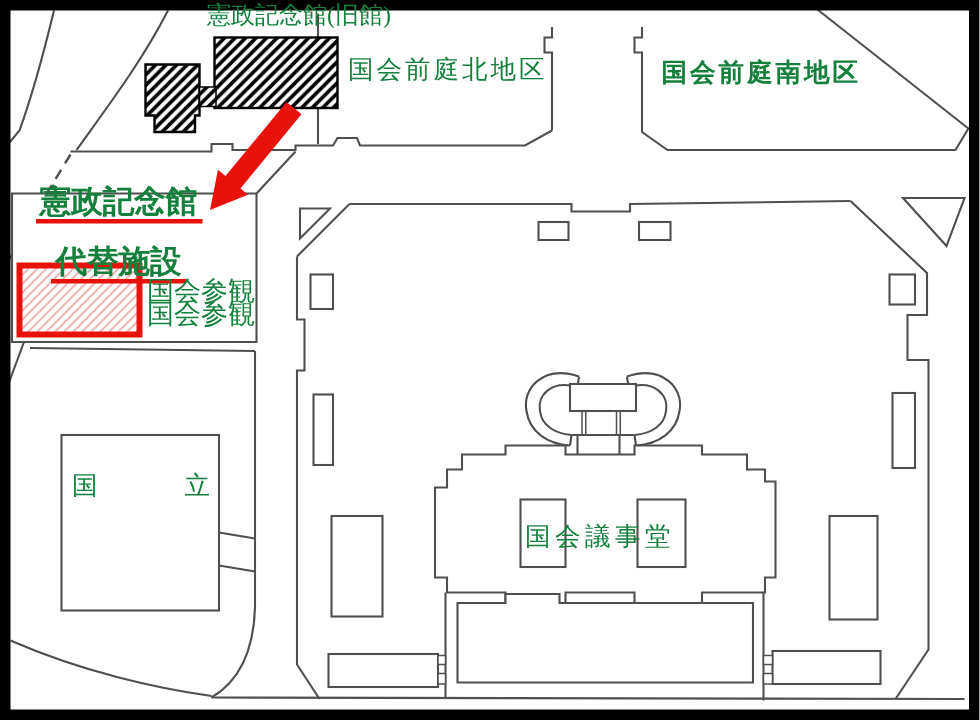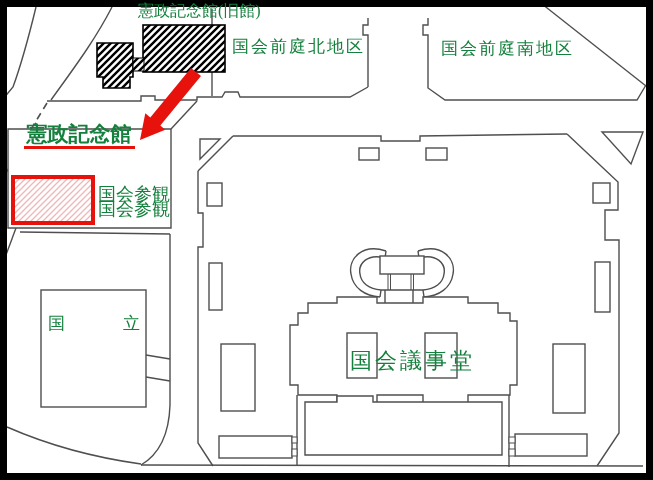--- a/index.html
+++ b/index.html
@@ -5,30 +5,30 @@
   html,body { margin:0; padding:0; background:#888; }
   .stage {
     position:relative; width:653px; height:480px; overflow:hidden;
     background: var(--background,#fff);
     font-family: "Liberation Serif", "DejaVu Serif", serif;
   }
   .stage svg { position:absolute; left:0; top:0; }
   .lbl { position:absolute; color:#15803d; white-space:nowrap; line-height:1.15; }
   .lbl-oldhall  { left:138px; top:2px;   font-size:16px; }
   .lbl-north    { left:232px; top:37px;  font-size:17px; letter-spacing:2px; }
-  .lbl-south    { left:441px; top:39px;  font-size:17px; letter-spacing:2px; }
+  .lbl-south    { left:441px; top:39px;  font-size:17px; letter-spacing:2px;font-weight:bold; }
   .lbl-repl     { left:12px;  top:123px; width:134px; text-align:center;
                   font-size:21px; font-weight:bold; line-height:23px; }
   .rl-line { display:inline-block; padding:0 3px;
              border-bottom:3px solid var(--accent_red,#e8120d); margin-bottom:14px; }
   .lbl-bus      { left:93px;  top:187px; width:82px; text-align:center;
                   font-size:18px; line-height:15px; }
   .lbl-library  { left:46px;  top:313px; width:96px; font-size:17px; line-height:21px; }
   .lib-row1 { display:flex; justify-content:space-between; padding:0 2px; }
-  .lbl-diet     { left:350px; top:348px; font-size:22px; letter-spacing:3px; }
+  .lbl-diet     { left:350px; top:348px; font-size:17px; letter-spacing:3px; }
 
   
   .ln   { stroke: var(--map_line,#4f4f4f); fill:none; stroke-width:1.4; }
   .lnd  { stroke: var(--map_line,#4f4f4f); fill:none; stroke-width:1.6; stroke-dasharray:7 5; }
   .bld  { fill:#fff; stroke: var(--map_line,#4f4f4f); stroke-width:1.4; }
   .tri  { fill:#fff; stroke: var(--map_line,#4f4f4f); stroke-width:1.4; }
   .hb   { fill:url(#hatchB); stroke: var(--building_outline,#000); stroke-width:1.6; }
   .redrect { fill:url(#hatchP); stroke: var(--accent_red,#e8120d); stroke-width:4; }
   .redarrow { fill: var(--accent_red,#e8120d); stroke:none; }
   .frame { fill:none; stroke: var(--frame_black,#000); stroke-width:7; }
@@ -126,20 +126,21 @@
 
     <rect class="frame" x="3.5" y="3.5" width="646" height="473"></rect>
   </svg>
 
   <div class="lbl lbl-oldhall">憲政記念館(旧館)</div>
   <div class="lbl lbl-north">国会前庭北地区</div>
   <div class="lbl lbl-south">国会前庭南地区</div>
 
   <div class="lbl lbl-repl">
     <span class="rl-line">憲政記念館</span><br>
+    <span class="rl-line">代替施設</span>
   </div>
 
   <div class="lbl lbl-bus">
     <div>国会参観</div>
     <div>国会参観</div>
   </div>
 
   <div class="lbl lbl-library">
     <div class="lib-row1">
       <span>国</span>

